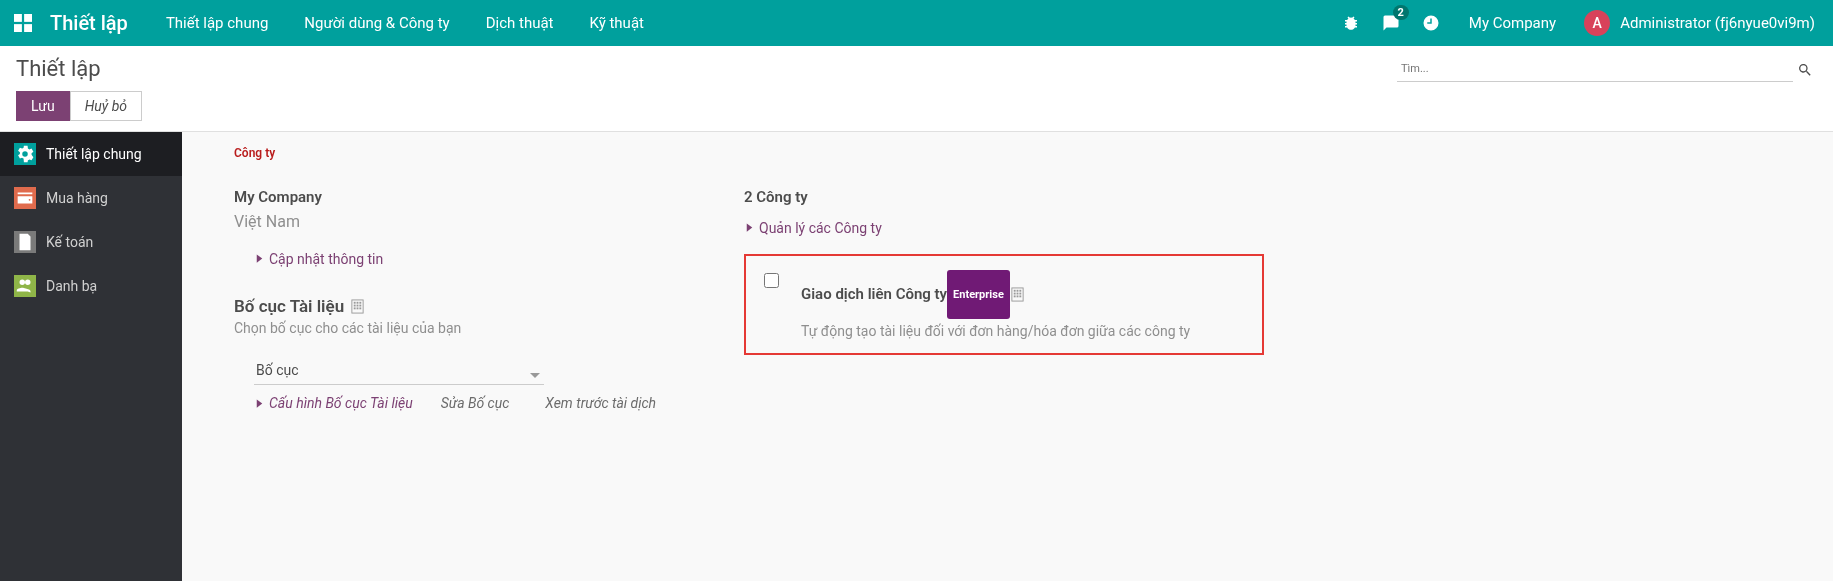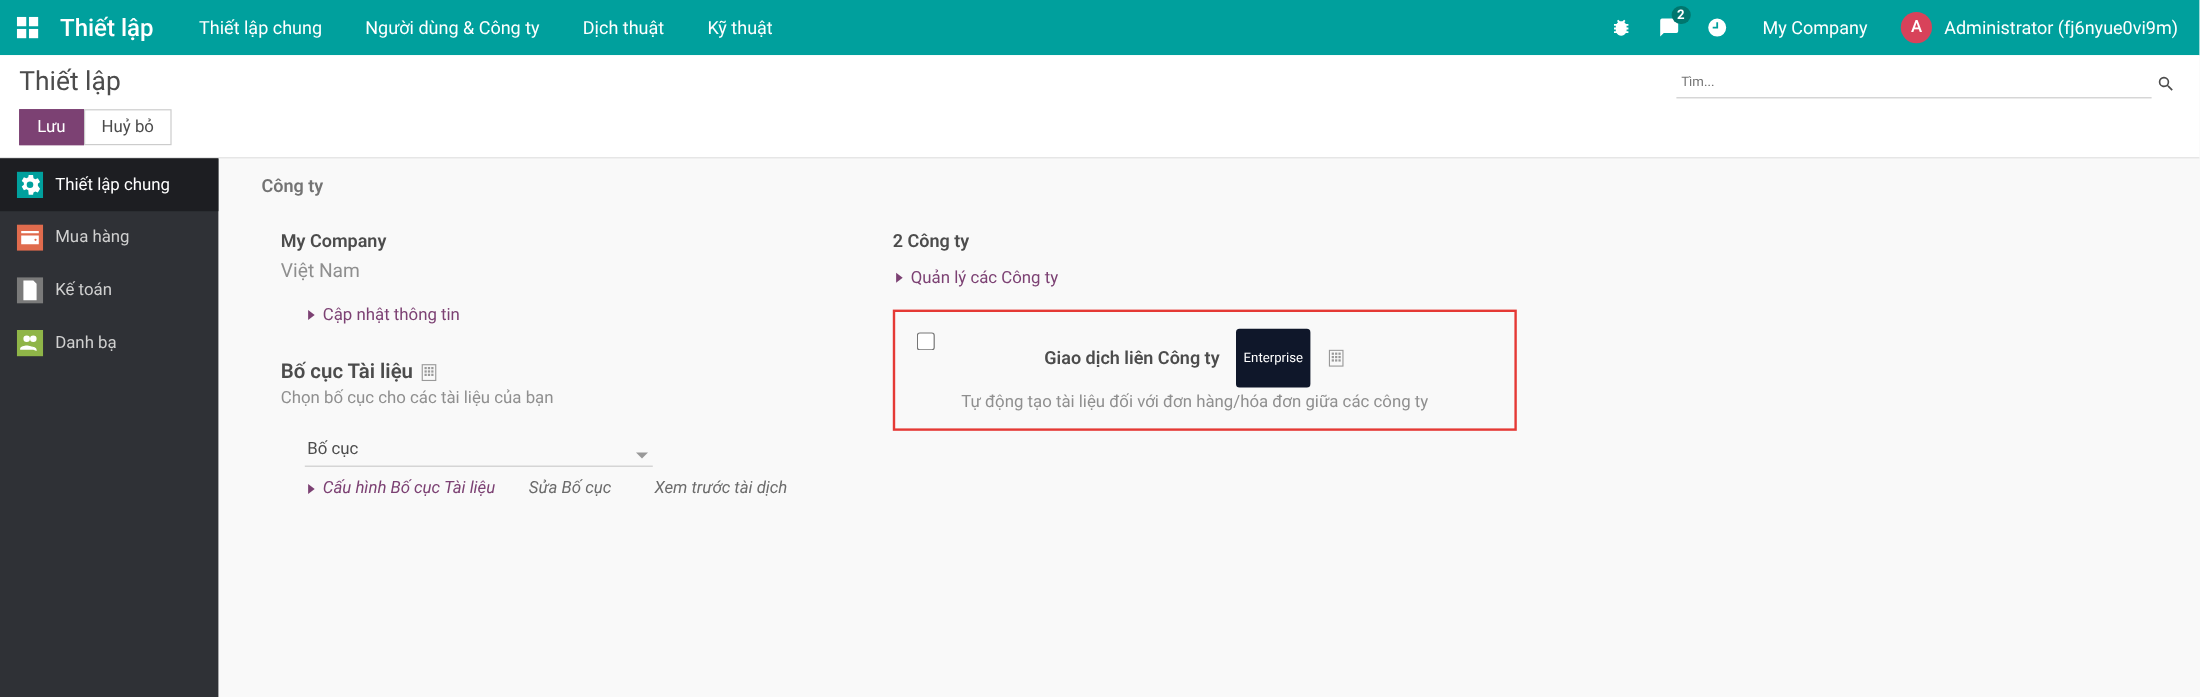--- a/index.html
+++ b/index.html
@@ -19,59 +19,59 @@
 .nav-company { padding: 0 18px; height: 46px; display: flex; align-items: center; cursor: pointer; }
 .nav-user { padding: 0 18px 0 10px; height: 46px; display: flex; align-items: center; cursor: pointer; gap: 10px; }
 .avatar { width: 26px; height: 26px; border-radius: 50%; background: #d8425a; display: flex; align-items: center; justify-content: center; font-size: 14px; font-weight: 500; }
 
 
 .control-panel { background: #fff; border-bottom: 1px solid #e0e0e0; padding: 10px 16px 10px 16px; display: flex; justify-content: space-between; }
 .cp-left { display: flex; flex-direction: column; gap: 10px; }
 .cp-title { font-size: 22px; color: #4c4c4c; font-weight: 400; }
 .cp-buttons { display: flex; gap: 0; }
 .btn-save { background: #7c4173; color: #fff; border: 1px solid #7c4173; padding: 6px 14px; font-size: 14px; cursor: pointer; }
-.btn-cancel { background: #fff; color: #4c4c4c; border: 1px solid #ccc; padding: 6px 14px; font-size: 14px; cursor: pointer; }
+.btn-cancel { background: #fff; color: #4c4c4c; border: 1px solid #ccc; padding: 6px 14px; font-size: 14px; cursor: pointer; font-style: italic; }
 .cp-search { display: flex; align-items: flex-start; width: 420px; }
 .search-input { flex: 1; border: none; border-bottom: 1px solid #ccc; padding: 6px 4px; font-size: 11px; outline: none; background: transparent; }
 .search-icon { padding: 6px 4px; cursor: pointer; }
 .search-icon svg { width: 16px; height: 16px; fill: #4c4c4c; }
 
 
 .main { display: flex; }
 .sidebar { width: 182px; background: #2f3136; color: #d0d0d0; min-height: 500px; }
 .side-item { display: flex; align-items: center; gap: 10px; padding: 11px 14px; font-size: 14px; cursor: pointer; }
 .side-item.active { background: #1d1e22; color: #fff; }
 .side-item .icon-box { width: 22px; height: 22px; display: flex; align-items: center; justify-content: center; }
 .side-item svg { width: 22px; height: 22px; }
 
 
 .content { flex: 1; padding: 0 0 0 36px; }
-.section-header { font-size: 15px; color: #737373; font-weight: 600; padding: 14px 0; }
+.section-header { font-size: 12px; color: #b91c1c; font-weight: 600; padding: 14px 0; margin-left: 16px; }
 .settings-row { display: flex; gap: 30px; }
 .settings-col { width: 480px; padding: 14px 16px; }
 .settings-col2 { width: 520px; padding: 14px 16px; }
 .company-name { font-size: 15px; font-weight: 600; color: #4c4c4c; margin-bottom: 6px; }
 .company-loc { color: #8f8f8f; font-size: 16px; margin-bottom: 18px; }
 .action-link { color: #7c4173; font-size: 14px; cursor: pointer; margin-left: 20px; display: inline-flex; align-items: center; gap: 4px; }
 .action-link svg { width: 11px; height: 11px; fill: #7c4173; }
 .action-link2 { color: #6b6b6b; font-size: 14px; cursor: pointer; margin-left: 12px; }
 .sub-title { font-size: 17px; font-weight: 600; color: #4c4c4c; margin-top: 28px; display: flex; align-items: center; gap: 6px; }
 .sub-desc { color: #8f8f8f; font-size: 14px; margin-top: 4px; }
 .select-box { margin-top: 20px; margin-left: 20px; width: 290px; position: relative; }
 .select-box select { width: 100%; border: none; border-bottom: 1px solid #ccc; padding: 6px 2px; font-size: 14px; background: transparent; appearance: none; cursor: pointer; color: #4c4c4c; }
 .select-caret { position: absolute; right: 4px; top: 10px; pointer-events: none; }
 .select-caret svg { width: 10px; height: 10px; fill: #999; }
 .link-row { margin-top: 10px; display: flex; align-items: center; gap: 16px; font-style: italic; }
 .right-title { font-size: 15px; font-weight: 600; color: #4c4c4c; margin-bottom: 12px; }
 
 .highlight-box { border: 2px solid #e53935; padding: 14px 18px; margin-top: 2px; display: flex; gap: 22px; width: 520px; }
 .checkbox-col { padding-top: 3px; }
 .checkbox-col input { width: 15px; height: 15px; }
-.feature-title { font-size: 15px; font-weight: 600; color: #4c4c4c; display: flex; align-items: center; gap: 14px; justify-content: center; }
-.enterprise-badge { background: #0f172a; color: #fff; font-size: 11px; padding: 18px 6px; border-radius: 3px; font-weight: 400; }
+.feature-title { font-size: 15px; font-weight: 600; color: #4c4c4c; display: flex; align-items: center; gap: 0; }
+.enterprise-badge { background: #701a75; color: #fff; font-size: 11px; padding: 18px 6px; border-radius: 3px; font-weight: 700; }
 .feature-desc { color: #8f8f8f; font-size: 14px; margin-top: 4px; }
 .building-icon { display: inline-flex; }
 .building-icon svg { width: 15px; height: 15px; }
 </style>
 </head>
 <body>
 
 <div class="navbar">
   <div class="navbar-left">
     <div class="nav-apps">

